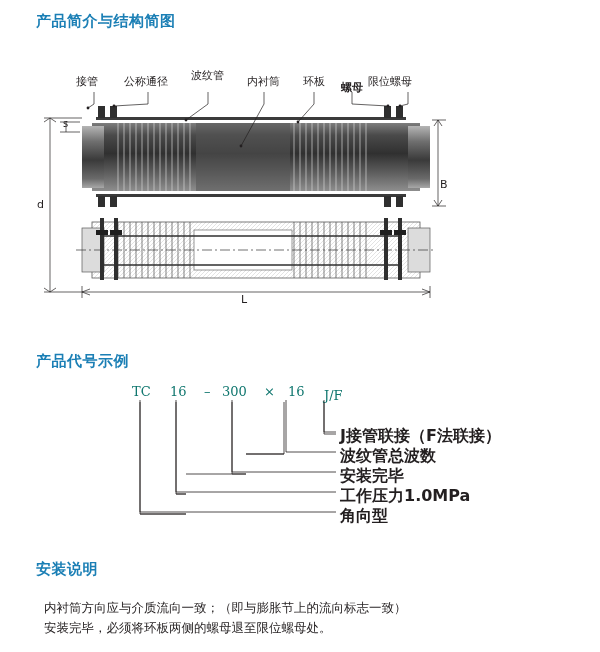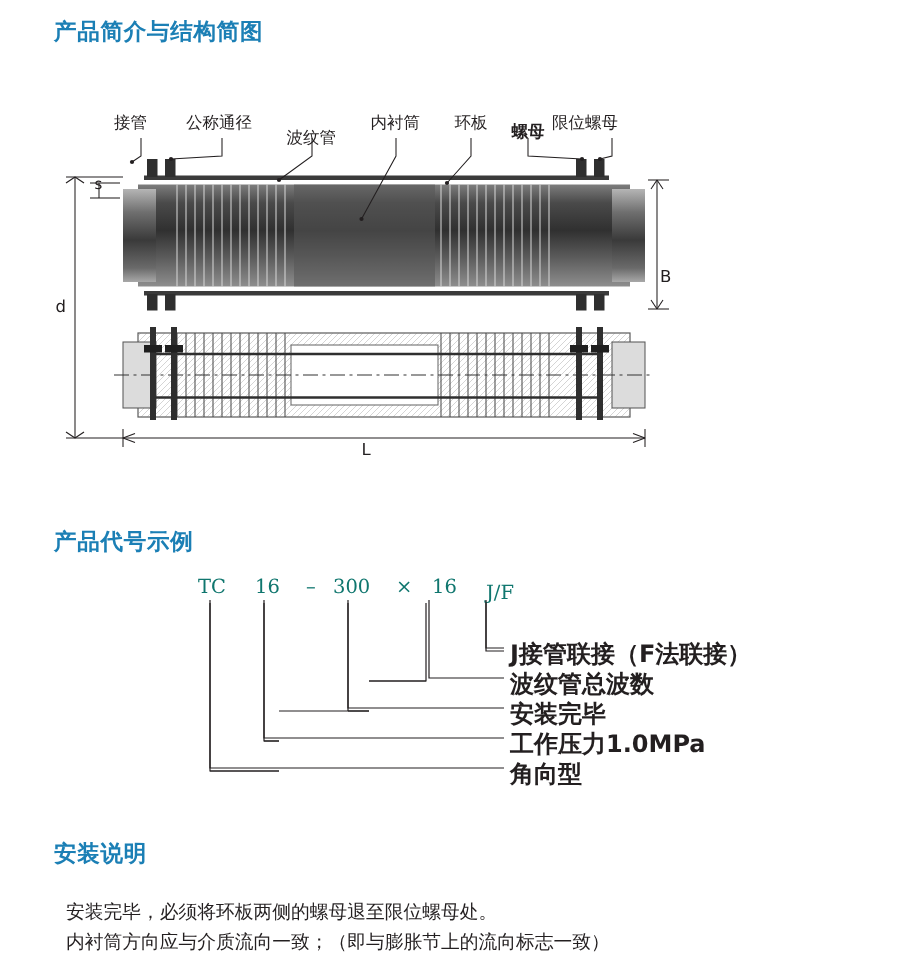--- a/index.html
+++ b/index.html
@@ -301,21 +301,21 @@
         <line x1="394" y1="226" x2="394" y2="238"></line>
         <line x1="46" y1="232" x2="54" y2="229"></line>
         <line x1="46" y1="232" x2="54" y2="235"></line>
         <line x1="394" y1="232" x2="386" y2="229"></line>
         <line x1="394" y1="232" x2="386" y2="235"></line>
       </g>
     </svg>
 
     <div class="fig-label" style="left:40px; top:14px;">接管</div>
     <div class="fig-label" style="left:88px; top:14px;">公称通径</div>
-    <div class="fig-label" style="left:155px; top:24px;">波纹管</div>
+    <div class="fig-label" style="left:155px; top:8px;">波纹管</div>
     <div class="fig-label" style="left:211px; top:14px;">内衬筒</div>
     <div class="fig-label" style="left:267px; top:14px;">环板</div>
     <div class="fig-label" style="left:305px; top:20px;font-weight:bold;">螺母</div>
     <div class="fig-label" style="left:332px; top:14px;">限位螺母</div>
 
     <div class="fig-dim" style="left:27px; top:58px; font-size:10px;">s</div>
     <div class="fig-dim" style="left:1px; top:138px;">d</div>
     <div class="fig-dim" style="left:404px; top:118px;">B</div>
     <div class="fig-dim" style="left:205px; top:233px;">L</div>
   </div>
@@ -369,17 +369,17 @@
         <path d="M196,20 L196,92 L300,92"></path>
         <path d="M140,20 L140,112 L300,112"></path>
         <path d="M104,20 L104,132 L300,132"></path>
       </g>
     </svg>
   </div>
 
   <div class="section-title" id="title-3">安装说明</div>
 
   <div id="install-note">
+    <div>内衬筒方向应与介质流向一致；（即与膨胀节上的流向标志一致）</div>
     <div>安装完毕，必须将环板两侧的螺母退至限位螺母处。</div>
-    <div>内衬筒方向应与介质流向一致；（即与膨胀节上的流向标志一致）</div>
   </div>
 
 </div>
 
 </body></html>

